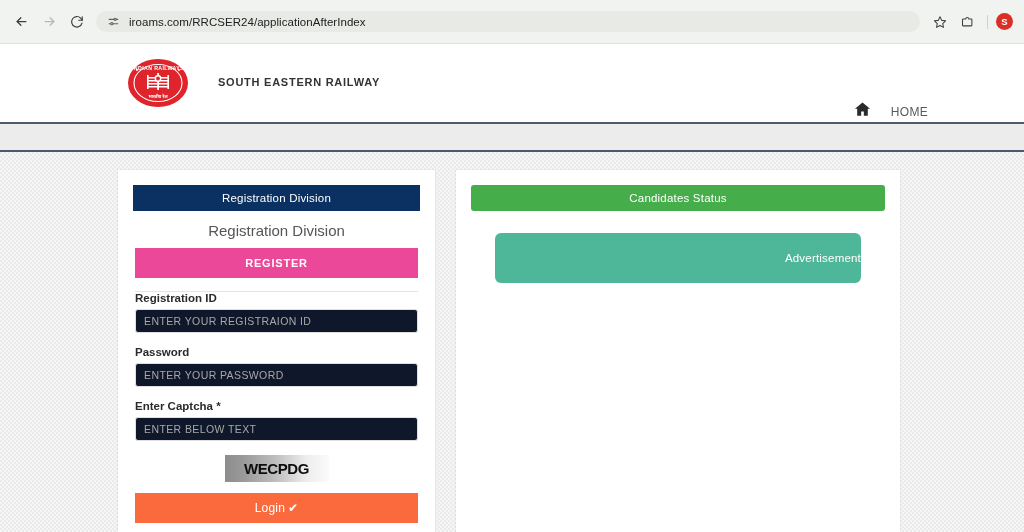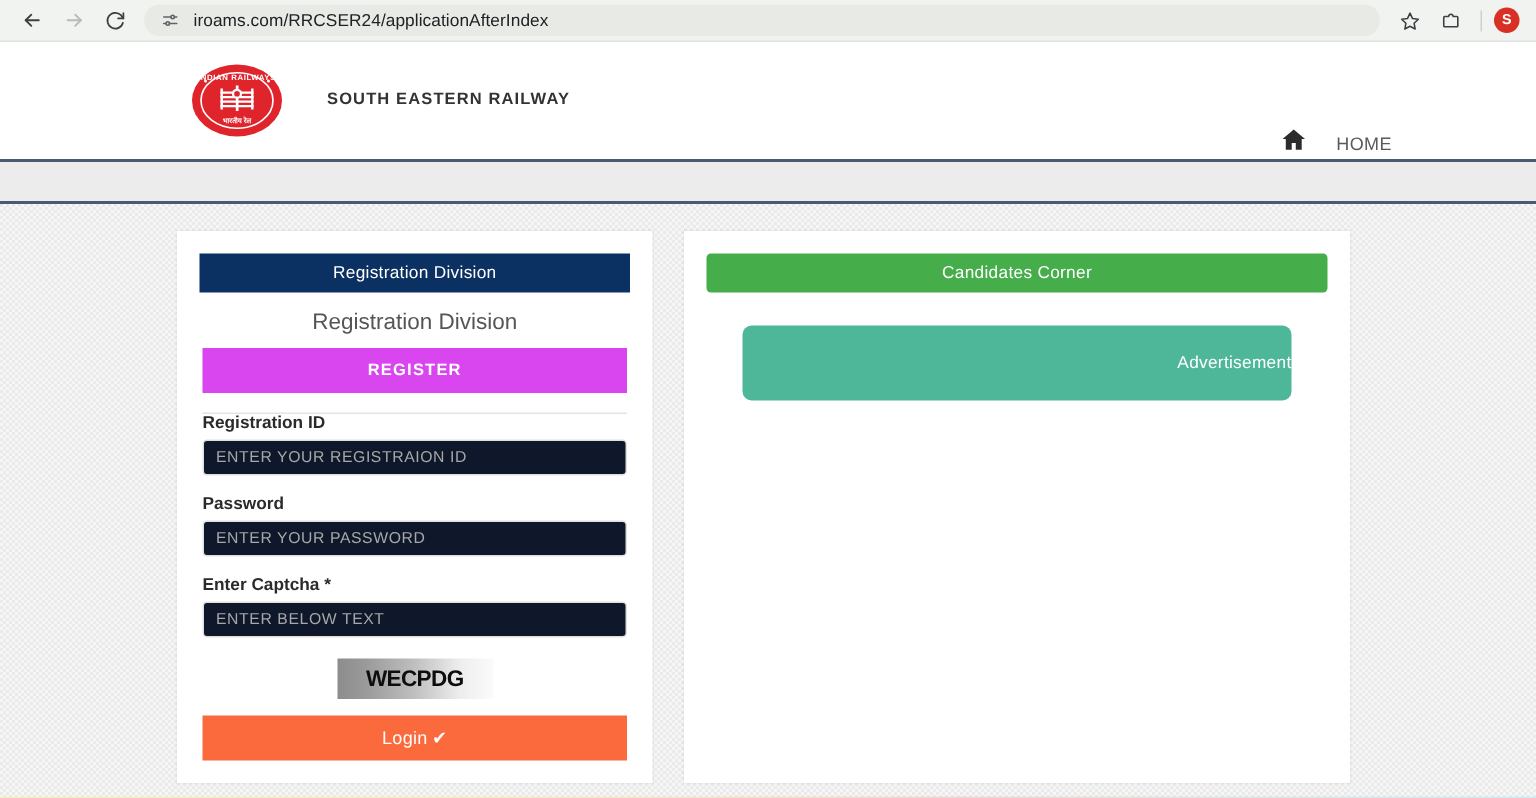--- a/index.html
+++ b/index.html
@@ -7,21 +7,21 @@
   html, body {
     width: 1024px;
     height: 532px;
     overflow: hidden;
     font-family: "Liberation Sans", sans-serif;
     background: #ffffff;
   }
 
   
   .browser-bar {
-    height: 28px;
+    height: 44px;
     background: #f1f3f0;
     display: flex;
     align-items: center;
     padding: 0 8px;
     border-bottom: 1px solid #dfe1dd;
     position: relative;
   }
   .nav-btns { display: flex; align-items: center; gap: 2px; }
   .nav-btn {
     width: 26px; height: 22px;
@@ -199,21 +199,21 @@
     text-align: center;
     font-size: 15px;
     color: #555555;
     padding: 11px 0 9px;
     font-weight: normal;
   }
 
   .btn-register {
     display: block;
     width: 100%;
-    background: #d946ef;
+    background: #ec4899;
     color: #ffffff;
     font-size: 11px;
     font-weight: bold;
     letter-spacing: 0.8px;
     text-align: center;
     padding: 9px 0;
     border: none;
     font-family: inherit;
     cursor: pointer;
   }
@@ -435,21 +435,21 @@
 
           <div class="captcha-wrap">
             <div class="captcha">WECPDG</div>
           </div>
 
           <button class="btn-login"><span>Login</span><span class="tick">✔</span></button>
         </div>
       </div>
 
       <div class="card card-right">
-        <div class="card-head head-green">Candidates Corner</div>
+        <div class="card-head head-green">Candidates Status</div>
         <div class="right-body">
           <button class="btn-ad">Advertisement</button>
         </div>
       </div>
 
     </div>
     <div class="bottom-strip"></div>
   </div>
 </div>
 

